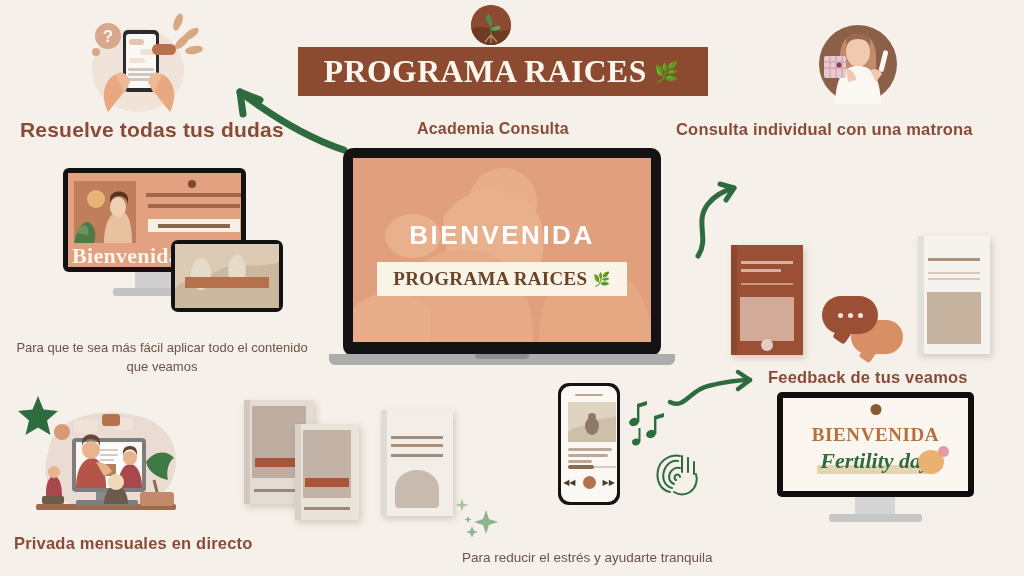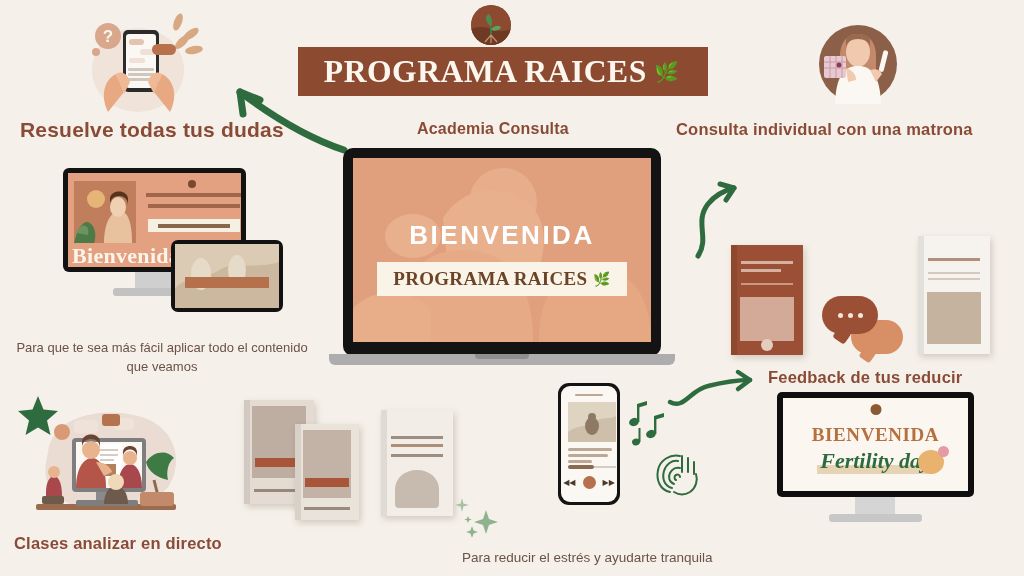--- a/index.html
+++ b/index.html
@@ -218,23 +218,23 @@
 
   <div class="abs banner">
     <span class="banner-text">PROGRAMA RAICES</span>
     <span class="leaf-glyph">🌿</span>
   </div>
 
   <div class="abs head-title lbl-dudas">Resuelve todas tus dudas</div>
   <div class="abs head-title lbl-academia">Academia Consulta</div>
   <div class="abs head-title lbl-consulta">Consulta individual con una matrona</div>
   <div class="abs sub-title txt-recursos">Para que te sea más fácil aplicar todo el contenido que veamos</div>
-  <div class="abs head-title lbl-feedback">Feedback de tus reducir</div>
+  <div class="abs head-title lbl-feedback">Feedback de tus veamos</div>
   <div class="abs sub-title txt-album">Para reducir el estrés y ayudarte tranquila</div>
-  <div class="abs head-title lbl-clases">Clases analizar en directo</div>
+  <div class="abs head-title lbl-clases">Privada mensuales en directo</div>
 
   <div class="abs ill-phone">
     <svg width="124" height="108" viewBox="0 0 124 108">
       <ellipse cx="60" cy="62" rx="46" ry="42" fill="#EFE3DA"></ellipse>
       <g>
         <circle cx="30" cy="28" r="13" fill="#D9A78C"></circle>
         <text x="30" y="34" font-size="17" font-family="Liberation Sans" fill="#FBF5EF" text-anchor="middle" font-weight="bold">?</text>
         <circle cx="18" cy="44" r="4" fill="#D9A78C"></circle>
       </g>
       <g fill="#D7A882">

